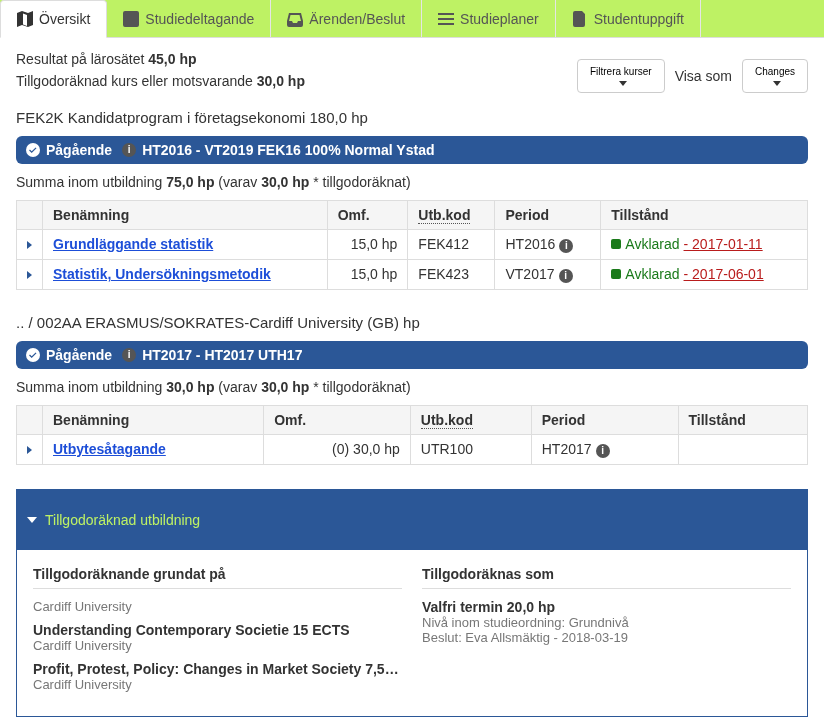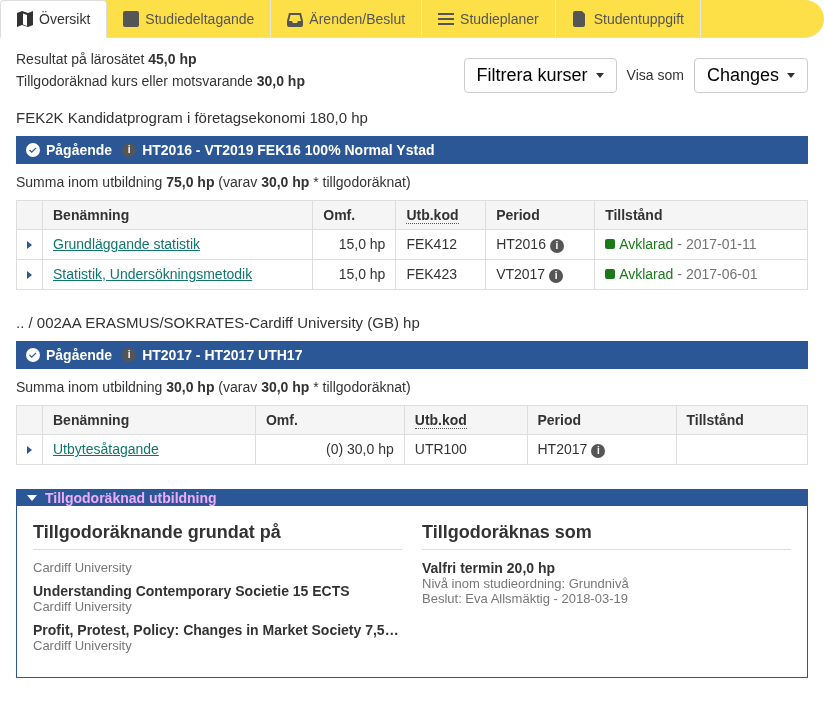--- a/index.html
+++ b/index.html
@@ -10,22 +10,21 @@
     body {
       font-family: Arial, Helvetica, sans-serif;
       font-size: 14px;
       color: #333;
       background: #fff;
       width: 824px;
     }
     .tabs {
       display: flex;
       border-bottom: 1px solid #ddd;
-      background: #fde047;
-      border-radius: 19px;
+      background: #bef264;
     }
     .tab {
       padding: 10px 16px;
       cursor: pointer;
       display: flex;
       align-items: center;
       gap: 6px;
       color: #555;
       border-right: 1px solid #e5e5e5;
     }
@@ -60,24 +59,25 @@
       display: flex;
       align-items: center;
       gap: 10px;
     }
     .btn {
       border: 1px solid #ccc;
       background: #fff;
       padding: 6px 12px;
       border-radius: 4px;
       cursor: pointer;
-      font-size: 18px;
+      font-size: 10px;
       display: inline-flex;
       align-items: center;
       gap: 4px;
+      flex-direction: column;
     }
     .caret {
       display: inline-block;
       width: 0;
       height: 0;
       border-left: 4px solid transparent;
       border-right: 4px solid transparent;
       border-top: 5px solid #333;
       vertical-align: middle;
       margin-left: 4px;
@@ -89,20 +89,21 @@
       color: #333;
     }
     .status-bar {
       background: #2b5797;
       color: #fff;
       padding: 6px 10px;
       font-size: 14px;
       display: flex;
       align-items: center;
       gap: 6px;
+      border-radius: 6px;
     }
     .status-bar .bold {
       font-weight: bold;
     }
     .summary {
       margin: 10px 0;
     }
     table.course-table {
       width: 100%;
       border-collapse: collapse;
@@ -129,22 +130,23 @@
     .expand-caret {
       display: inline-block;
       width: 0;
       height: 0;
       border-top: 4px solid transparent;
       border-bottom: 4px solid transparent;
       border-left: 5px solid #2b5797;
       cursor: pointer;
     }
     a.course-link {
-      color: #0f766e;
+      color: #1d4ed8;
       text-decoration: underline;
+      font-weight: bold;
     }
     .info-circle {
       display: inline-block;
       width: 14px;
       height: 14px;
       border-radius: 50%;
       background: #555;
       color: #fff;
       font-size: 10px;
       text-align: center;
@@ -161,57 +163,57 @@
       display: inline-block;
       width: 10px;
       height: 10px;
       background: #1a7a1a;
       border-radius: 2px;
     }
     .status-text-green {
       color: #1a7a1a;
     }
     .status-date {
-      color: #737373;
+      color: #b91c1c;
+      text-decoration: underline;
     }
     .dotted-underline {
       border-bottom: 1px dotted #555;
     }
     .credit-box {
       border: 1px solid #2b5797;
       margin-top: 10px;
     }
     .credit-header {
       background: #2b5797;
-      color: #f0abfc;
-      padding: 0 10px;
+      color: #bef264;
+      padding: 22px 10px;
       display: flex;
       align-items: center;
       gap: 8px;
       cursor: pointer;
-      font-weight: bold;
     }
     .caret-down-white {
       display: inline-block;
       width: 0;
       height: 0;
       border-left: 5px solid transparent;
       border-right: 5px solid transparent;
       border-top: 6px solid #fff;
     }
     .credit-body {
       display: flex;
       padding: 16px;
       gap: 20px;
     }
     .credit-col {
       flex: 1;
     }
     .credit-col h4 {
-      font-size: 18px;
+      font-size: 14px;
       margin-bottom: 10px;
       border-bottom: 1px solid #ddd;
       padding-bottom: 6px;
     }
     .credit-item {
       margin-bottom: 8px;
     }
     .credit-item-title {
       font-weight: bold;
     }

